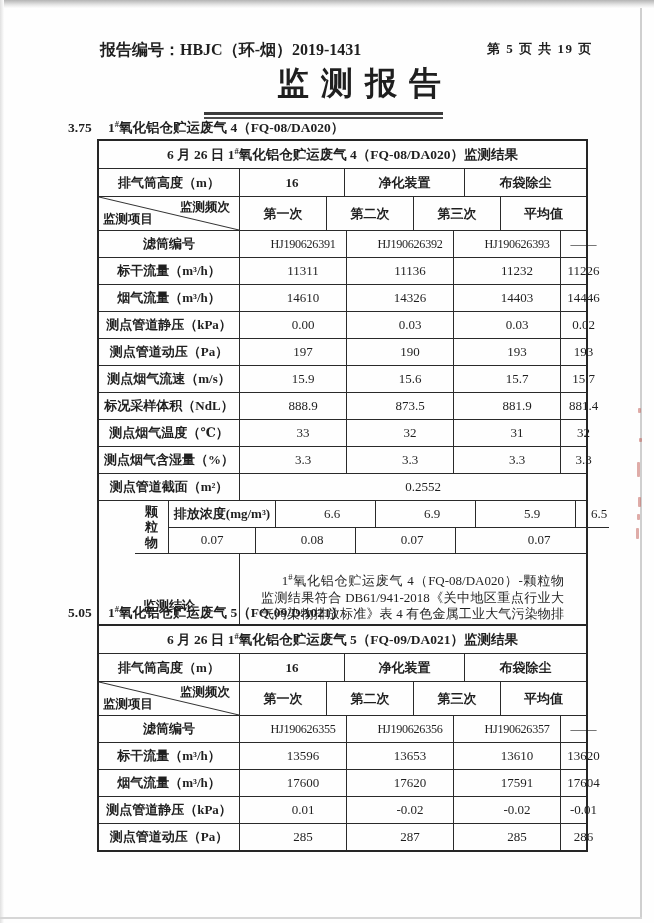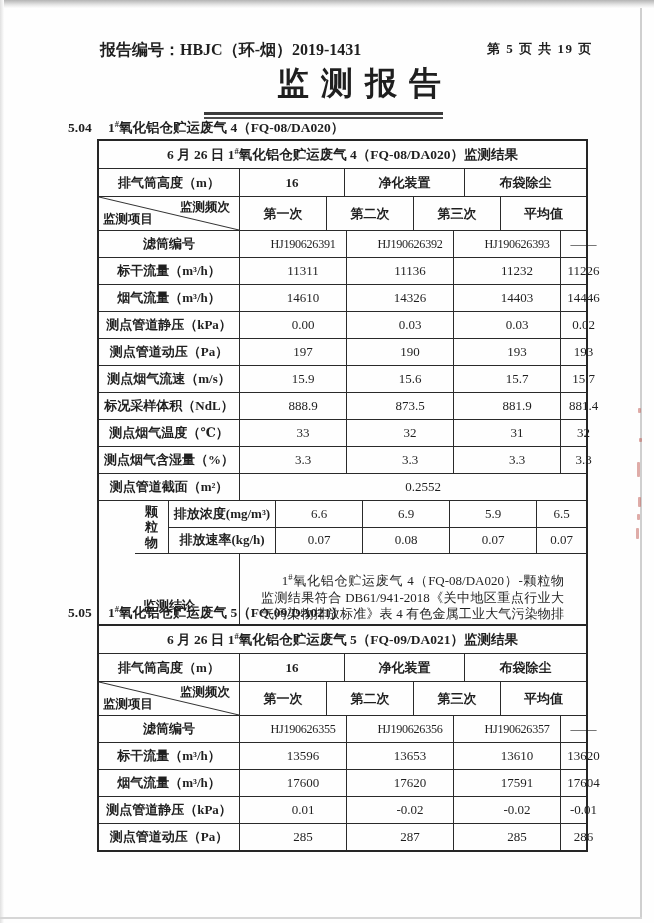--- a/index.html
+++ b/index.html
@@ -65,21 +65,21 @@
 
   
   .diag { position:relative; padding:0; }
   .diag svg { position:absolute; inset:0; width:100%; height:100%; }
   .diag-top    { position:absolute; top:2px; right:9px;  font-weight:bold; font-size:12.5px;text-align:center; }
   .diag-bottom { position:absolute; bottom:2px; left:4px; font-weight:bold; font-size:12.5px; }
 
   
   .pm-row { min-height:52px;margin-left:36px; }
   .pm-right { flex:1 1 auto; display:flex; flex-direction:column; }
-  .pm-sub { display:flex; flex:1 1 0; border-bottom:1px solid #2a2a2a; }
+  .pm-sub { display:flex; flex:1 1 0; border-bottom:1px solid #2a2a2a;gap:13px; }
   .pm-right .pm-sub:last-child { border-bottom:none; }
   .vert { width:15px; line-height:15.5px; font-size:13px; font-weight:bold;
           word-break:break-all; text-align:center; }
 
   
   .concl-cell { justify-content:flex-start; align-items:center; padding:3px 6px 3px 5px; }
   .concl-cell p { margin:16px; font-size:13px; line-height:16.5px;
                   text-align:justify; text-indent:1.6em; }
 </style>
 </head>
@@ -98,21 +98,21 @@
   <div class="bleed" style="left:637px; top:514px; height:6px;"></div>
   <div class="bleed" style="left:636px; top:528px; height:11px;"></div>
 
   <div class="hdr-left">报告编号：HBJC（环-烟）2019-1431</div>
   <div class="hdr-right">第 5 页 共 19 页</div>
 
   <div class="doc-title">监 测 报 告</div>
   <div class="title-underline"></div>
 
   <div class="sec" style="top:119px;">
-    <span class="sec-no">5.04</span>
+    <span class="sec-no">3.75</span>
     <span><span>1</span><sup>#</sup><span>氧化铝仓贮运废气 4（FQ-08/DA020）</span></span>
   </div>
 
   <div class="tbl" style="top:139px;">
 
     <div class="tr h27">
       <div class="c w-last ttl">
         <span><span>6 月 26 日 1</span><sup>#</sup><span>氧化铝仓贮运废气 4（FQ-08/DA020）监测结果</span></span>
       </div>
     </div>
@@ -213,21 +213,20 @@
       </div>
       <div class="pm-right">
         <div class="pm-sub">
           <div class="c w-sub lbl">排放浓度(mg/m³)</div>
           <div class="c w-d val">6.6</div>
           <div class="c w-d val">6.9</div>
           <div class="c w-d val">5.9</div>
           <div class="c w-last val">6.5</div>
         </div>
         <div class="pm-sub">
-          <div class="c w-sub lbl">排放速率(kg/h)</div>
           <div class="c w-d val">0.07</div>
           <div class="c w-d val">0.08</div>
           <div class="c w-d val">0.07</div>
           <div class="c w-last val">0.07</div>
         </div>
       </div>
     </div>
 
     <div class="tr" style="min-height:57px;">
       <div class="c w-lbl lbl">监测结论</div>

